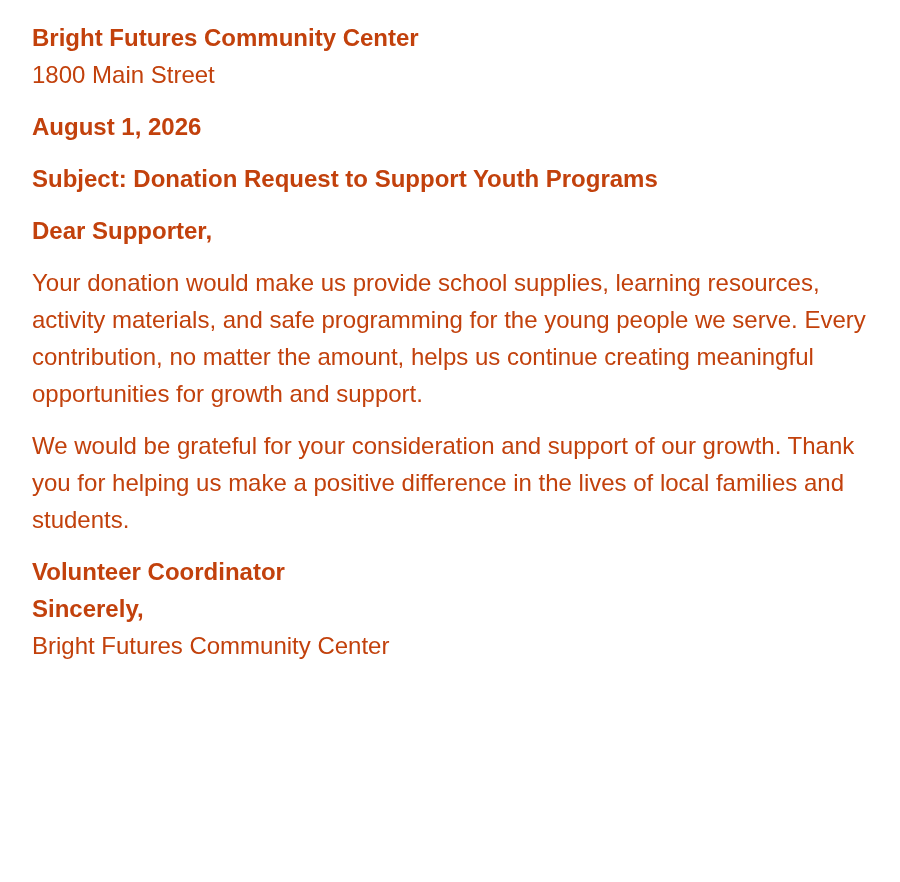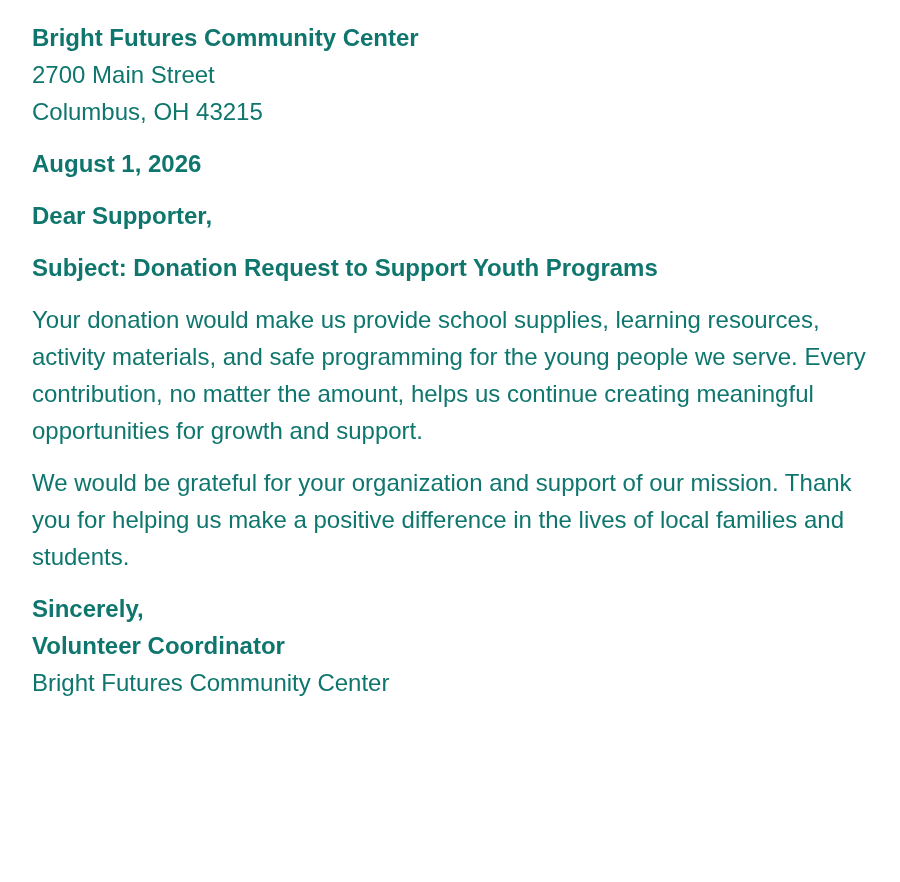--- a/index.html
+++ b/index.html
@@ -11,21 +11,21 @@
     position: relative;
     width: 900px;
     height: 708px;
     background: #ffffff;
     overflow: hidden;
     box-sizing: border-box;
     padding: 19px 34px 0 32px;
     font-family: "Liberation Sans", "DejaVu Sans", sans-serif;
     font-size: 24px;
     line-height: 37px;
-    color: #0f766e;
+    color: #c2410c;
     border-radius: 26px;
     -webkit-font-smoothing: antialiased;
   }
   .block {
     margin: 0 0 15px 0;
   }
   .line {
     display: block;
   }
   .bold {
@@ -39,34 +39,33 @@
     display: block;
   }
 </style>
 </head>
 <body>
 
 <div class="page">
 
   <div class="block">
     <span class="line bold">Bright Futures Community Center</span>
-    <span class="line">2700 Main Street</span>
-    <span class="line">Columbus, OH 43215</span>
+    <span class="line">1800 Main Street</span>
   </div>
 
   <div class="block bold">August 1, 2026</div>
 
+  <div class="block bold">Subject: Donation Request to Support Youth Programs</div>
+
   <div class="block bold">Dear Supporter,</div>
-
-  <div class="block bold">Subject: Donation Request to Support Youth Programs</div>
 
 
   <p class="para">Your donation would make us provide school supplies, learning resources, activity materials, and safe programming for the young people we serve. Every contribution, no matter the amount, helps us continue creating meaningful opportunities for growth and support.</p>
 
-  <p class="para">We would be grateful for your organization and support of our mission. Thank you for helping us make a positive difference in the lives of local families and students.</p>
+  <p class="para">We would be grateful for your consideration and support of our growth. Thank you for helping us make a positive difference in the lives of local families and students.</p>
 
   <div class="sig-block">
+    <span class="line bold">Volunteer Coordinator</span>
     <span class="line bold">Sincerely,</span>
-    <span class="line bold">Volunteer Coordinator</span>
     <span class="line">Bright Futures Community Center</span>
   </div>
 
 </div>
 
 </body></html>

